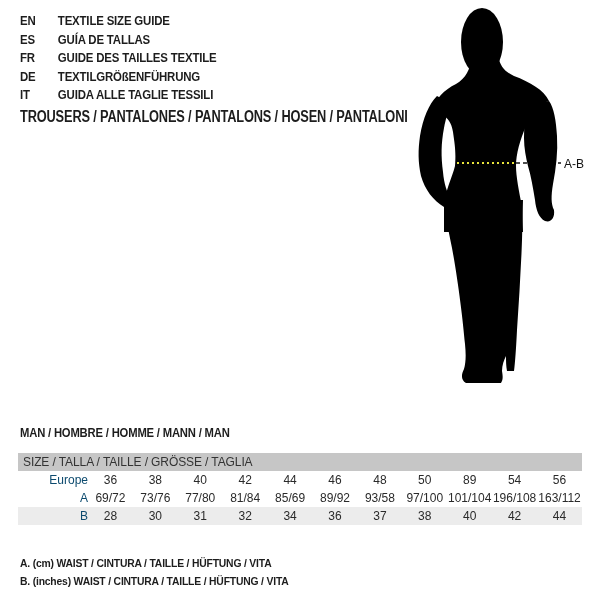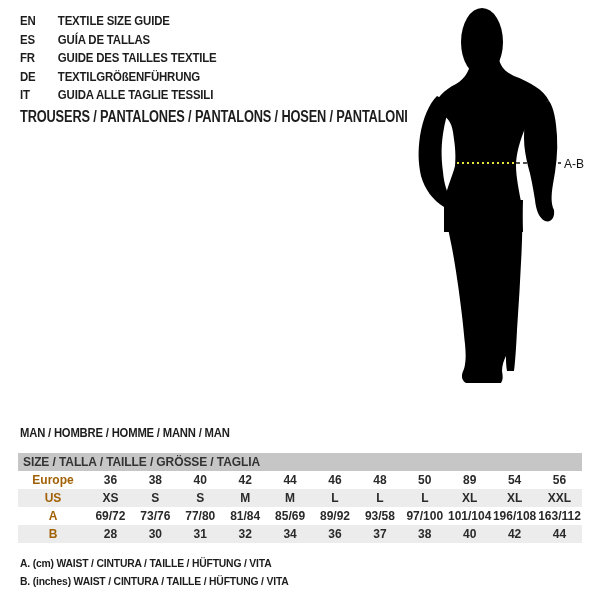--- a/index.html
+++ b/index.html
@@ -28,26 +28,26 @@
     transform:scaleX(0.90);transform-origin:0 0;
   }
 
   
   table.size{
     position:absolute;top:453px;left:18px;width:564px;
     border-collapse:collapse;table-layout:fixed;
     font-size:12px;color:#2a2a2a;
   }
   table.size tr{height:18px;}
-  table.size td,table.size th{padding:0;vertical-align:middle;font-weight:bold;}
+  table.size td,table.size th{padding:0;vertical-align:middle;font-weight:normal;}
   tr.thead td{
     background:#c6c6c6;text-align:left;padding-left:5px;
     color:#333333;letter-spacing:-0.1px;
   }
-  th.rlabel{text-align:center;padding-left:5px;color:#a16207;}
+  th.rlabel{text-align:right;padding-left:5px;color:#0c4a6e;}
   td.val{text-align:center;margin-left:12px;}
   tr.alt{background:#ececec;}
 
   
   .notes{
     top:554px;left:20px;
     font-weight:bold;font-size:11.5px;line-height:18px;letter-spacing:-0.2px;
     white-space:nowrap;transform:scaleX(0.90);transform-origin:0 0;
   }
 
@@ -164,34 +164,20 @@
       <td class="val">40</td>
       <td class="val">42</td>
       <td class="val">44</td>
       <td class="val">46</td>
       <td class="val">48</td>
       <td class="val">50</td>
       <td class="val">89</td>
       <td class="val">54</td>
       <td class="val">56</td>
     </tr>
-    <tr class="alt">
-      <th class="rlabel">US</th>
-      <td class="val">XS</td>
-      <td class="val">S</td>
-      <td class="val">S</td>
-      <td class="val">M</td>
-      <td class="val">M</td>
-      <td class="val">L</td>
-      <td class="val">L</td>
-      <td class="val">L</td>
-      <td class="val">XL</td>
-      <td class="val">XL</td>
-      <td class="val">XXL</td>
-    </tr>
     <tr>
       <th class="rlabel">A</th>
       <td class="val">69/72</td>
       <td class="val">73/76</td>
       <td class="val">77/80</td>
       <td class="val">81/84</td>
       <td class="val">85/69</td>
       <td class="val">89/92</td>
       <td class="val">93/58</td>
       <td class="val">97/100</td>

